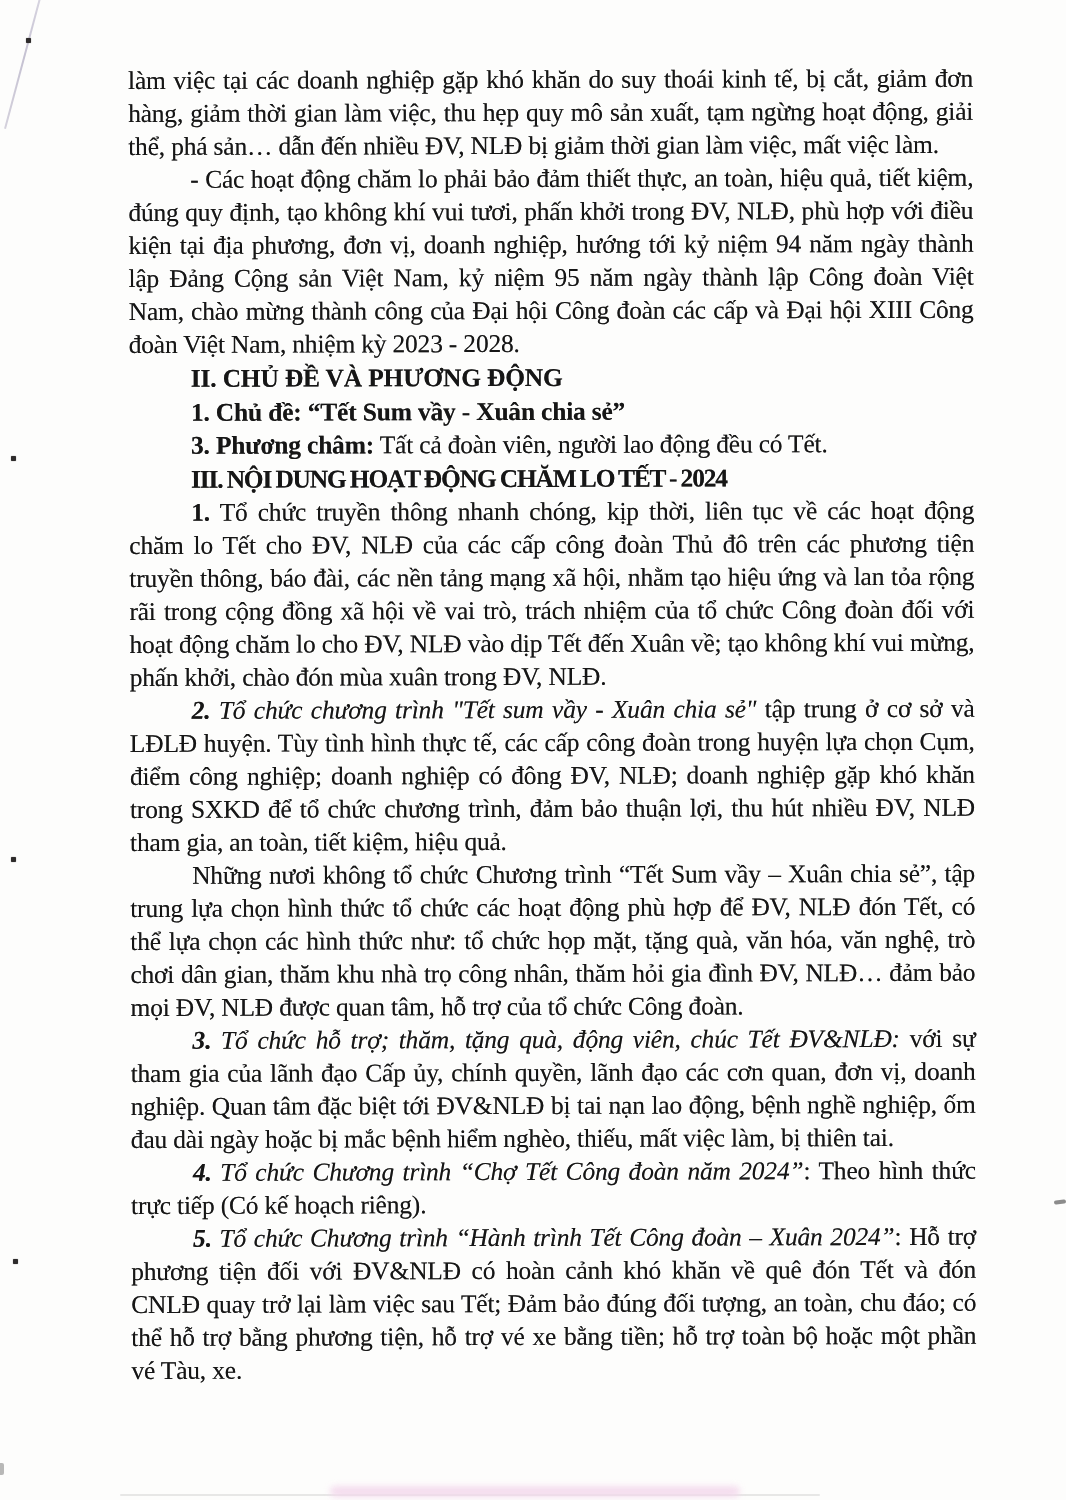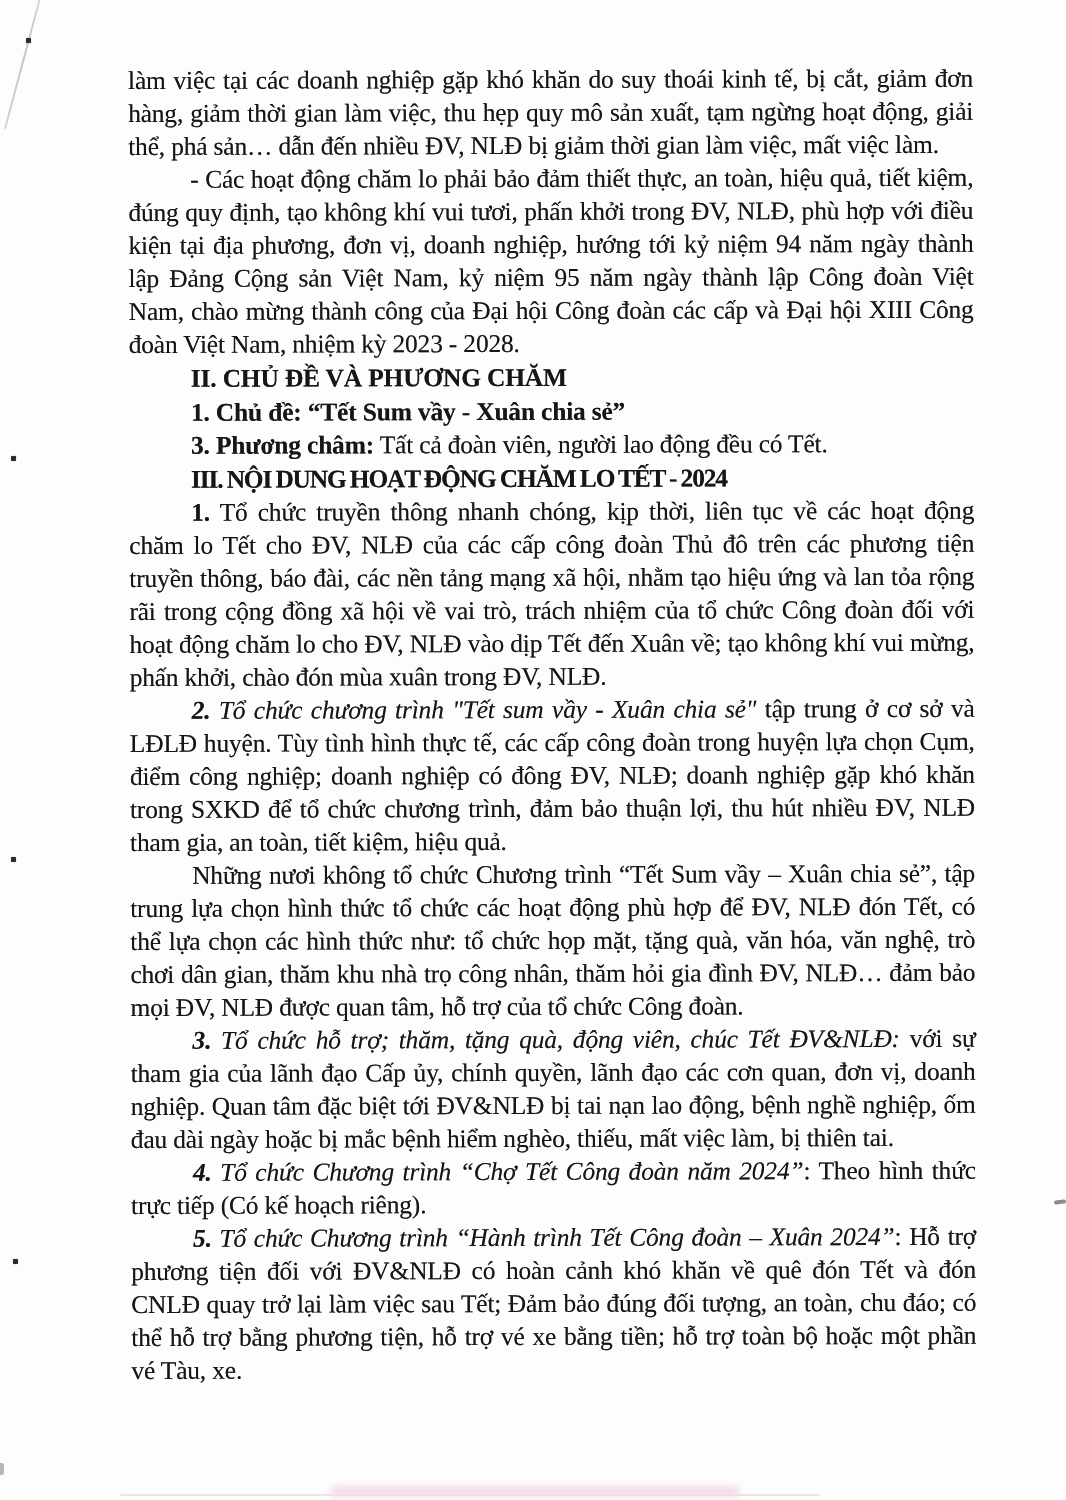--- a/index.html
+++ b/index.html
@@ -93,21 +93,21 @@
   <div class="artifact dot dot-c"></div>
   <div class="artifact dot dot-d"></div>
   <div class="artifact edge-dash"></div>
   <div class="artifact edge-tick"></div>
   <div class="artifact bottom-hairline"></div>
   <div class="artifact pink-smudge"></div>
 
   <main class="text-block">
       <p class="para body no-indent"><span>làm việc tại các doanh nghiệp gặp khó khăn do suy thoái kinh tế, bị cắt, giảm đơn hàng, giảm thời gian làm việc, thu hẹp quy mô sản xuất, tạm ngừng hoạt động, giải thể, phá sản… dẫn đến nhiều ĐV, NLĐ bị giảm thời gian làm việc, mất việc làm.</span></p>
       <p class="para body"><span>- Các hoạt động chăm lo phải bảo đảm thiết thực, an toàn, hiệu quả, tiết kiệm, đúng quy định, tạo không khí vui tươi, phấn khởi trong ĐV, NLĐ, phù hợp với điều kiện tại địa phương, đơn vị, doanh nghiệp, hướng tới kỷ niệm 94 năm ngày thành lập Đảng Cộng sản Việt Nam, kỷ niệm 95 năm ngày thành lập Công đoàn Việt Nam, chào mừng thành công của Đại hội Công đoàn các cấp và Đại hội XIII Công đoàn Việt Nam, nhiệm kỳ 2023 - 2028.</span></p>
-      <p class="para heading"><span class="b">II. CHỦ ĐỀ VÀ PHƯƠNG CHĂM</span></p>
+      <p class="para heading"><span class="b">II. CHỦ ĐỀ VÀ PHƯƠNG ĐỘNG</span></p>
       <p class="para heading"><span class="b">1. Chủ đề: “Tết Sum vầy - Xuân chia sẻ”</span></p>
       <p class="para body"><span class="b">3. Phương châm:</span><span> Tất cả đoàn viên, người lao động đều có Tết.</span></p>
       <p class="para heading condensed"><span class="b">III. NỘI DUNG HOẠT ĐỘNG CHĂM LO TẾT - 2024</span></p>
       <p class="para body"><span class="b">1.</span><span> Tổ chức truyền thông nhanh chóng, kịp thời, liên tục về các hoạt động chăm lo Tết cho ĐV, NLĐ của các cấp công đoàn Thủ đô trên các phương tiện truyền thông, báo đài, các nền tảng mạng xã hội, nhằm tạo hiệu ứng và lan tỏa rộng rãi trong cộng đồng xã hội về vai trò, trách nhiệm của tổ chức Công đoàn đối với hoạt động chăm lo cho ĐV, NLĐ vào dịp Tết đến Xuân về; tạo không khí vui mừng, phấn khởi, chào đón mùa xuân trong ĐV, NLĐ.</span></p>
       <p class="para body"><span class="b i">2.</span><span class="i"> Tổ chức chương trình "Tết sum vầy - Xuân chia sẻ"</span><span> tập trung ở cơ sở và LĐLĐ huyện. Tùy tình hình thực tế, các cấp công đoàn trong huyện lựa chọn Cụm, điểm công nghiệp; doanh nghiệp có đông ĐV, NLĐ; doanh nghiệp gặp khó khăn trong SXKD để tổ chức chương trình, đảm bảo thuận lợi, thu hút nhiều ĐV, NLĐ tham gia, an toàn, tiết kiệm, hiệu quả.</span></p>
       <p class="para body"><span>Những nươi không tổ chức Chương trình “Tết Sum vầy – Xuân chia sẻ”, tập trung lựa chọn hình thức tổ chức các hoạt động phù hợp để ĐV, NLĐ đón Tết, có thể lựa chọn các hình thức như: tổ chức họp mặt, tặng quà, văn hóa, văn nghệ, trò chơi dân gian, thăm khu nhà trọ công nhân, thăm hỏi gia đình ĐV, NLĐ… đảm bảo mọi ĐV, NLĐ được quan tâm, hỗ trợ của tổ chức Công đoàn.</span></p>
       <p class="para body"><span class="b i">3.</span><span class="i"> Tổ chức hỗ trợ; thăm, tặng quà, động viên, chúc Tết ĐV&amp;NLĐ:</span><span> với sự tham gia của lãnh đạo Cấp ủy, chính quyền, lãnh đạo các cơn quan, đơn vị, doanh nghiệp. Quan tâm đặc biệt tới ĐV&amp;NLĐ bị tai nạn lao động, bệnh nghề nghiệp, ốm đau dài ngày hoặc bị mắc bệnh hiểm nghèo, thiếu, mất việc làm, bị thiên tai.</span></p>
       <p class="para body"><span class="b i">4.</span><span class="i"> Tổ chức Chương trình “Chợ Tết Công đoàn năm 2024”</span><span>: Theo hình thức trực tiếp (Có kế hoạch riêng).</span></p>
       <p class="para body"><span class="b i">5.</span><span class="i"> Tổ chức Chương trình “Hành trình Tết Công đoàn – Xuân 2024”</span><span>: Hỗ trợ phương tiện đối với ĐV&amp;NLĐ có hoàn cảnh khó khăn về quê đón Tết và đón CNLĐ quay trở lại làm việc sau Tết; Đảm bảo đúng đối tượng, an toàn, chu đáo; có thể hỗ trợ bằng phương tiện, hỗ trợ vé xe bằng tiền; hỗ trợ toàn bộ hoặc một phần vé Tàu, xe.</span></p>
     </main>

